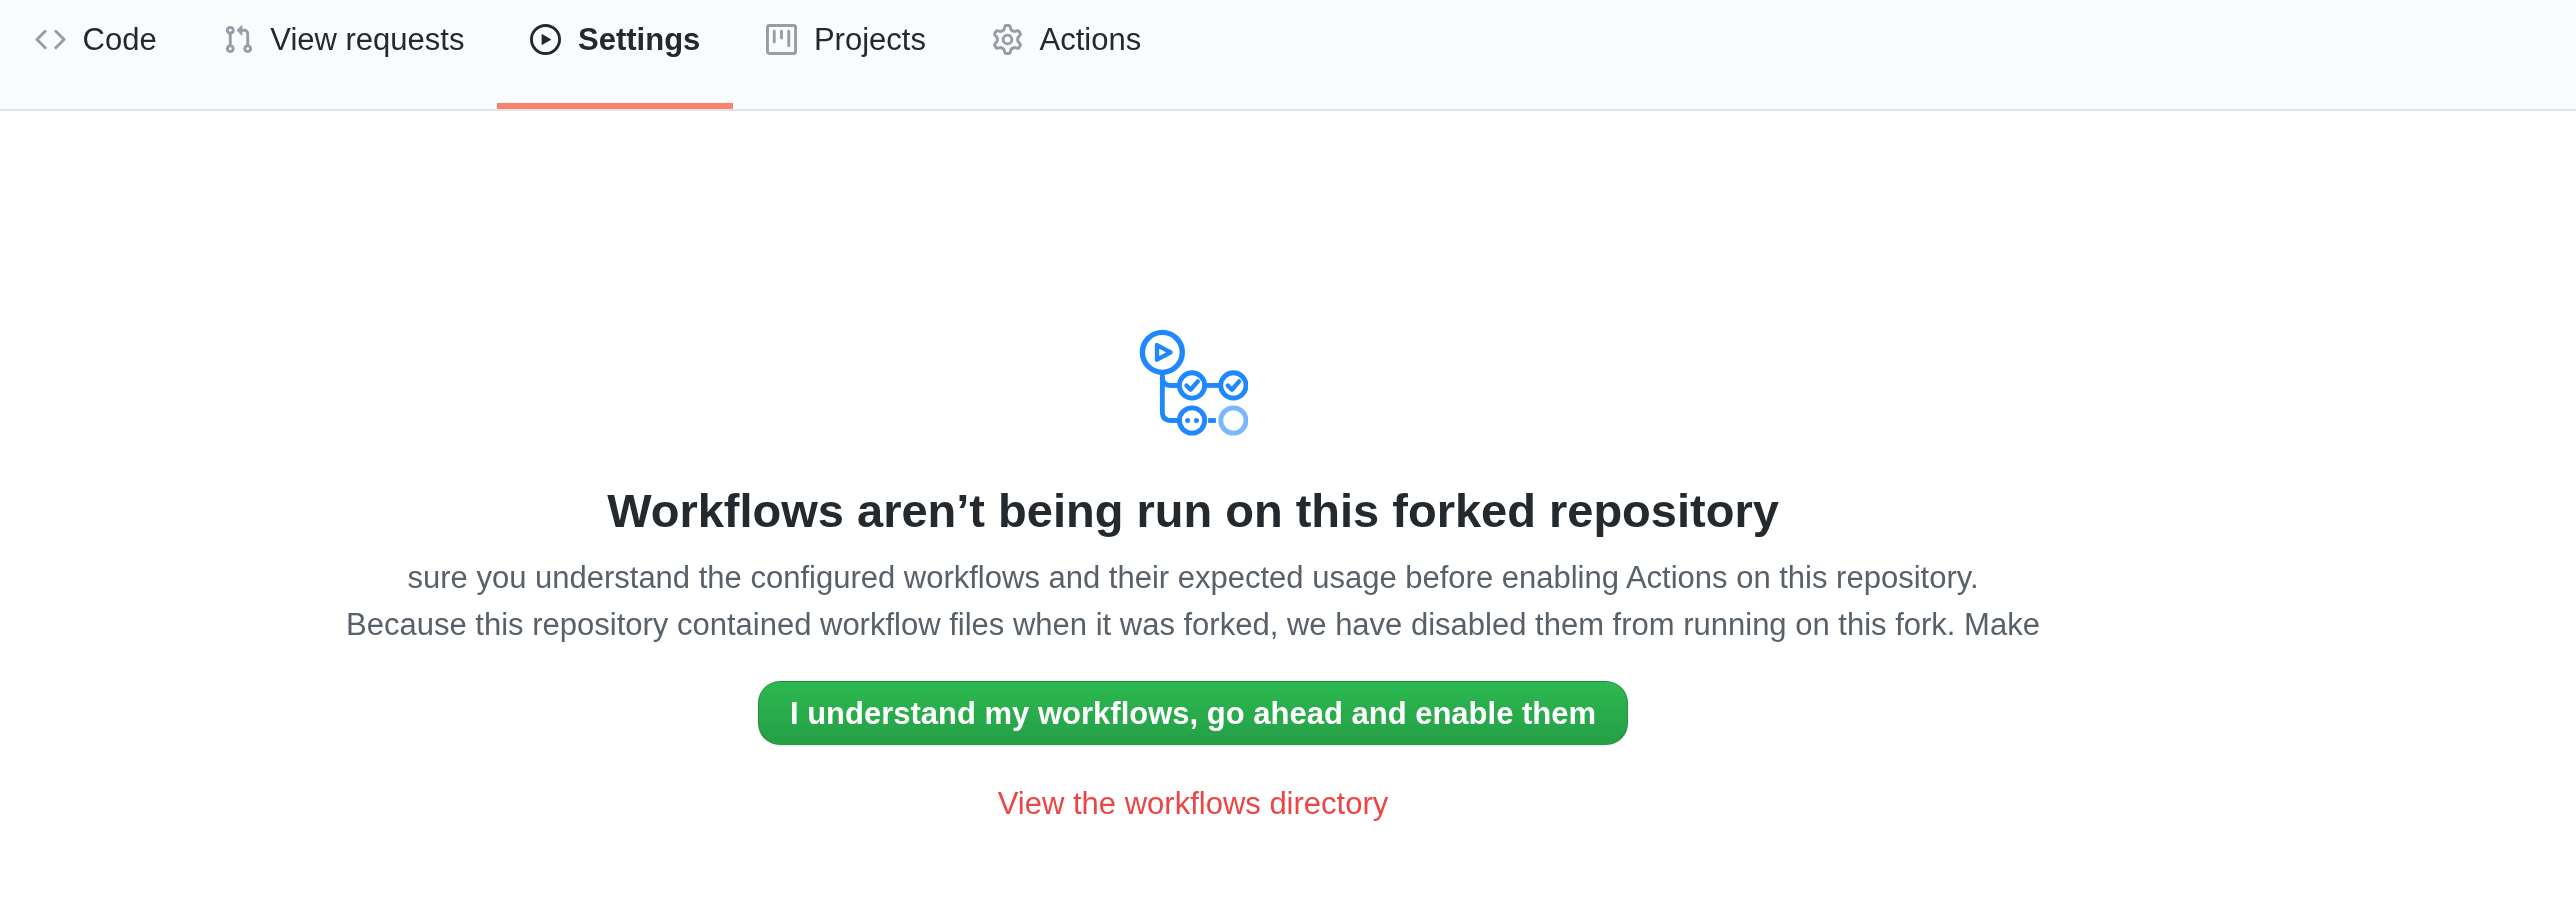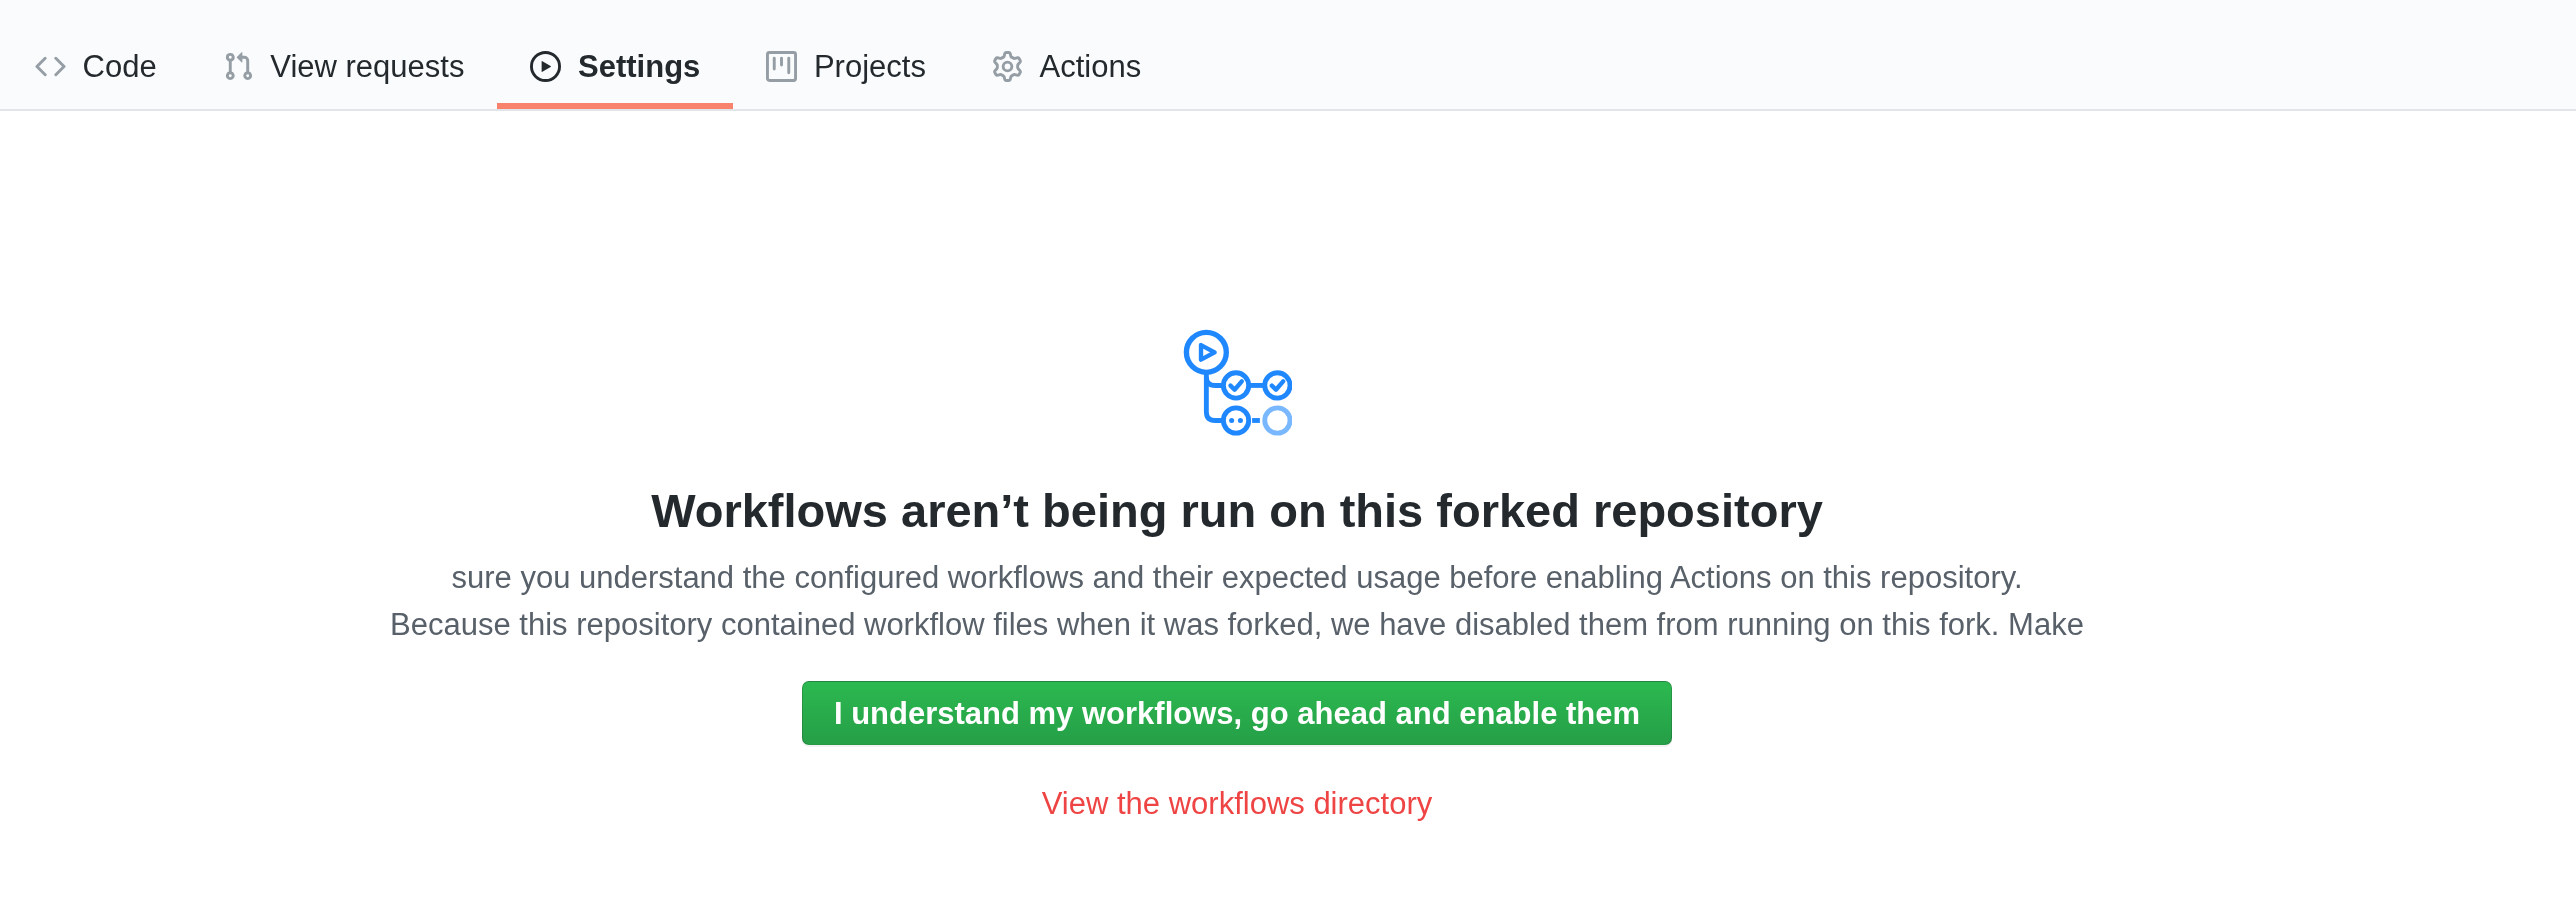--- a/index.html
+++ b/index.html
@@ -20,21 +20,21 @@
     height: 111px;
     background: #fafbfc;
     border-bottom: 2px solid #e1e4e8;
     box-sizing: border-box;
     display: flex;
     align-items: stretch;
     padding-left: 2px;
   }
   .tab {
     display: flex;
-    align-items: center;
+    align-items: flex-start;
     gap: 16.6px;
     padding: 23.5px 33px 0 33px;
     font-size: 31px;
     line-height: 1;
     color: #24292e;
     text-decoration: none;
     cursor: pointer;
     box-sizing: border-box;
     white-space: nowrap;
   }
@@ -43,21 +43,20 @@
   .tab.selected { font-weight: 700; box-shadow: inset 0 -5.9px 0 #f9826c; }
   .tab.selected .octicon { color: #24292e; }
 
   
   .content {
     position: absolute;
     top: 111px;
     left: 0;
     width: 2386px;   
     text-align: center;
-    padding-left: 44px;
   }
   .wf-icon {
     margin: 218px auto 0 auto;
     width: 109px;
     height: 109px;
   }
   .wf-icon svg { display: block; }
   .bs-title {
     margin: 43px 0 0 0;
     font-size: 47px;
@@ -78,21 +77,21 @@
     height: 64px;
     padding: 0 31px;
     background: #26a148;
     background-image: linear-gradient(-180deg, #2cb950 0%, #26a148 90%);
     color: #ffffff;
     font-family: "Liberation Sans", "DejaVu Sans", sans-serif;
     font-size: 31px;
     font-weight: 700;
     line-height: 63px;
     border: 1px solid rgba(27,31,35,0.2);
-    border-radius: 7px;
+    border-radius: 22px;
     box-sizing: border-box;
     cursor: pointer;
     box-shadow: 0 2px 0 rgba(27,31,35,0.06);
   }
   .bs-link-row { margin-top: 39px; }
   .bs-link {
     font-size: 31px;
     line-height: 39px;
     color: #ef4444;
     text-decoration: none;

